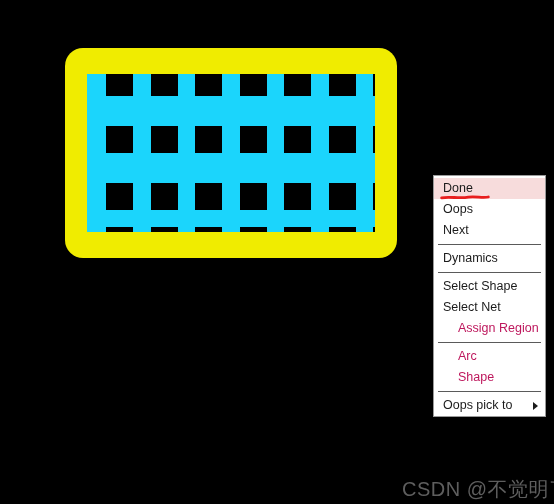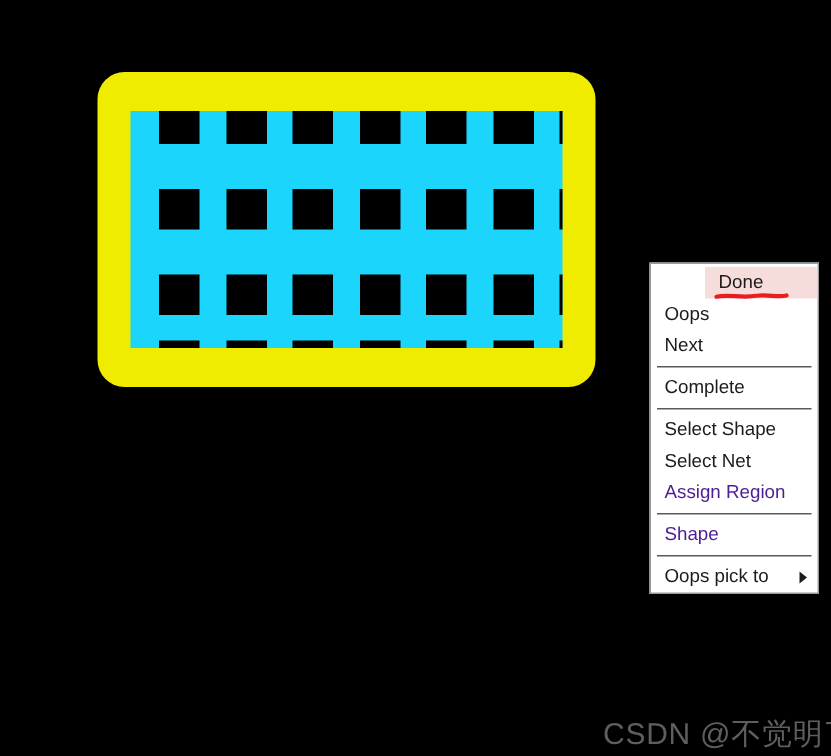--- a/index.html
+++ b/index.html
@@ -76,25 +76,25 @@
   }
   .menu-item {
     position: relative;
     height: 21px;
     line-height: 21px;
     padding: 0 6px 0 9px;
     white-space: nowrap;
     box-sizing: border-box;
   }
   .menu-item.disabled {
-    color: #4c1d95;
+    color: #be185d;
+    margin-left: 15px;
   }
   .menu-item.highlighted {
     background: #f7dcdc;
-    margin-left: 36px;
   }
   .menu-separator {
     height: 1px;
     background: #5a5a5a;
     margin: 3px 4px 3px 4px;
   }
   .submenu-arrow {
     position: absolute;
     right: 7px;
     top: 50%;
@@ -173,24 +173,25 @@
 
 </div>
 
 <div id="context-menu">
     <div class="menu-item highlighted"><span>Done</span><svg id="annotation-underline" viewBox="0 0 58 6">
         <path d="M1 3.4 C 10 1.4, 22 4.6, 33 2.6 C 42 1.2, 50 4.2, 57 2.4" stroke="#e81e1e" stroke-width="3.4" stroke-linecap="round" fill="none"></path>
       </svg></div>
     <div class="menu-item"><span>Oops</span></div>
     <div class="menu-item"><span>Next</span></div>
     <div class="menu-separator"></div>
-    <div class="menu-item"><span>Complete</span></div>
+    <div class="menu-item"><span>Dynamics</span></div>
     <div class="menu-separator"></div>
     <div class="menu-item"><span>Select Shape</span></div>
     <div class="menu-item"><span>Select Net</span></div>
     <div class="menu-item disabled"><span>Assign Region</span></div>
     <div class="menu-separator"></div>
+    <div class="menu-item disabled"><span>Arc</span></div>
     <div class="menu-item disabled"><span>Shape</span></div>
     <div class="menu-separator"></div>
     <div class="menu-item"><span>Oops pick to</span><span class="submenu-arrow"></span></div>
   </div>
 
 <div id="watermark">CSDN @不觉明了</div>
 
 </body></html>

